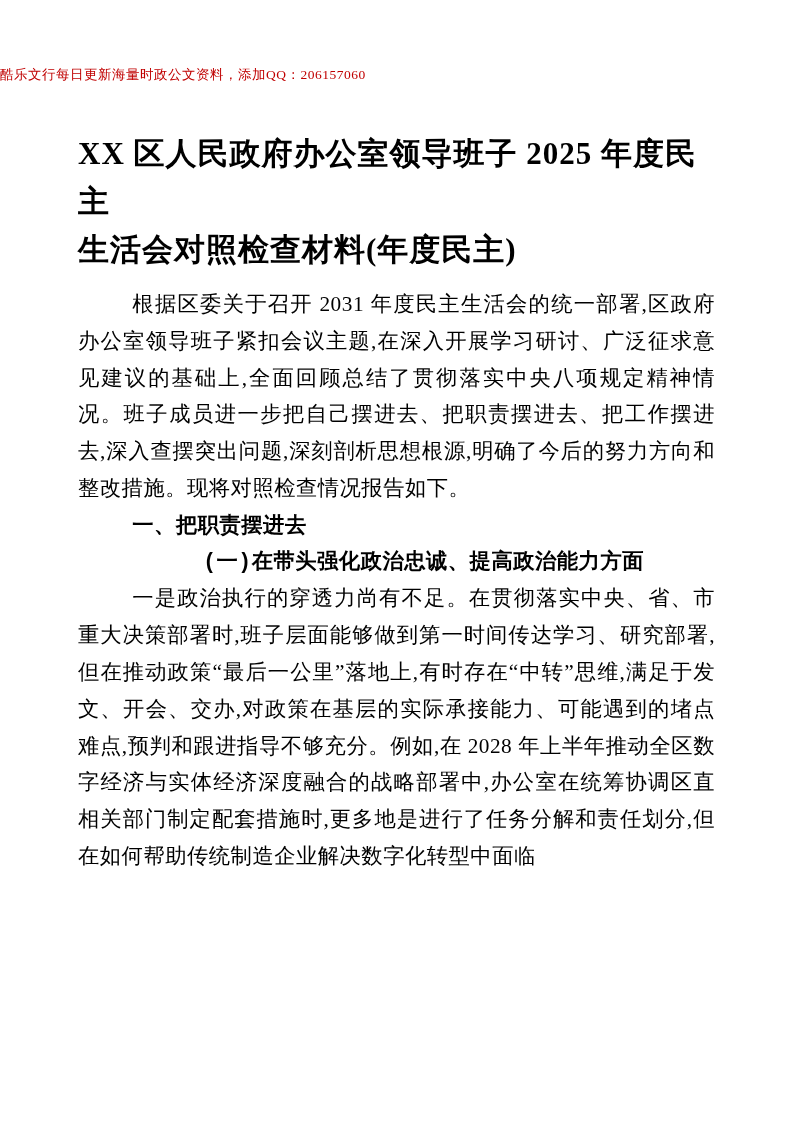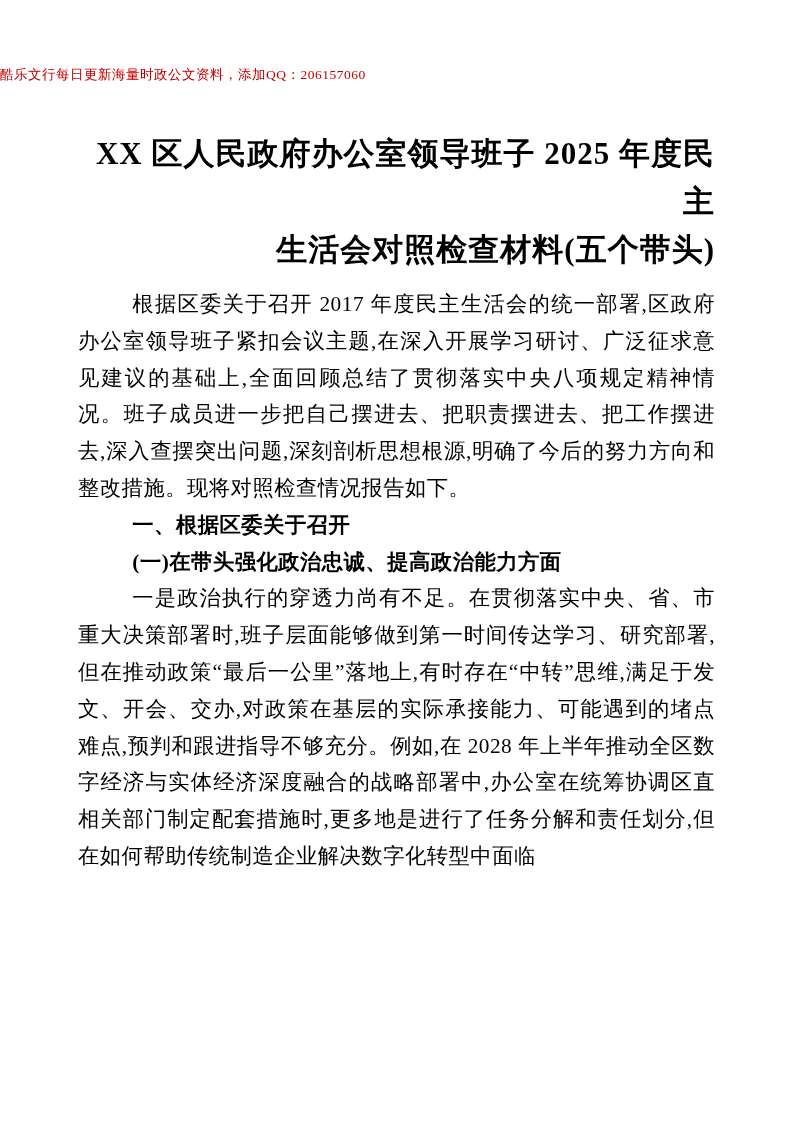--- a/index.html
+++ b/index.html
@@ -25,21 +25,21 @@
     line-height: 18px;
     color: #c00000;
     font-family: "Liberation Serif", "DejaVu Serif", serif;
     letter-spacing: 0.5px;
     margin-top: 20px;
   }
   .doc {
     padding: 130px 78px 0 78px; 
   }
   .doc-title {
-    text-align: right;
+    text-align: left;
     font-size: 31px;
     line-height: 48px;
     font-weight: 700;
     font-family: "Liberation Serif", "DejaVu Serif", serif;
     letter-spacing: 1px;
   }
   .doc-body {
     margin-top: 12px;
   }
   .block {
@@ -53,40 +53,40 @@
   .block.paragraph {
     font-family: "Liberation Serif", "DejaVu Serif", serif;
     font-weight: 400;
   }
   .block.heading1 {
     font-family: "Liberation Sans", "DejaVu Sans", sans-serif;
     font-weight: 700;
     text-align: left;
   }
   .block.heading2 {
-    font-family: Liberation Serif, serif;
+    font-family: Liberation Mono, monospace;
     font-weight: 700;
-    text-align: left;
+    text-align: center;
   }
 </style>
 </head>
 <body>
 
 <div class="page">
 
   <div class="notice">酷乐文行每日更新海量时政公文资料，添加QQ：206157060</div>
 
   <div class="doc">
 
     <div class="doc-title">
       <div>XX 区人民政府办公室领导班子 2025 年度民主</div>
-      <div>生活会对照检查材料(五个带头)</div>
+      <div>生活会对照检查材料(年度民主)</div>
     </div>
 
     <div class="doc-body">
-      <p class="block paragraph">根据区委关于召开 2017 年度民主生活会的统一部署,区政府办公室领导班子紧扣会议主题,在深入开展学习研讨、广泛征求意见建议的基础上,全面回顾总结了贯彻落实中央八项规定精神情况。班子成员进一步把自己摆进去、把职责摆进去、把工作摆进去,深入查摆突出问题,深刻剖析思想根源,明确了今后的努力方向和整改措施。现将对照检查情况报告如下。</p>
-      <p class="block heading1">一、根据区委关于召开</p>
+      <p class="block paragraph">根据区委关于召开 2031 年度民主生活会的统一部署,区政府办公室领导班子紧扣会议主题,在深入开展学习研讨、广泛征求意见建议的基础上,全面回顾总结了贯彻落实中央八项规定精神情况。班子成员进一步把自己摆进去、把职责摆进去、把工作摆进去,深入查摆突出问题,深刻剖析思想根源,明确了今后的努力方向和整改措施。现将对照检查情况报告如下。</p>
+      <p class="block heading1">一、把职责摆进去</p>
       <p class="block heading2">(一)在带头强化政治忠诚、提高政治能力方面</p>
       <p class="block paragraph">一是政治执行的穿透力尚有不足。在贯彻落实中央、省、市重大决策部署时,班子层面能够做到第一时间传达学习、研究部署,但在推动政策“最后一公里”落地上,有时存在“中转”思维,满足于发文、开会、交办,对政策在基层的实际承接能力、可能遇到的堵点难点,预判和跟进指导不够充分。例如,在 2028 年上半年推动全区数字经济与实体经济深度融合的战略部署中,办公室在统筹协调区直相关部门制定配套措施时,更多地是进行了任务分解和责任划分,但在如何帮助传统制造企业解决数字化转型中面临</p>
     </div>
 
   </div>
 </div>
 
 </body></html>

